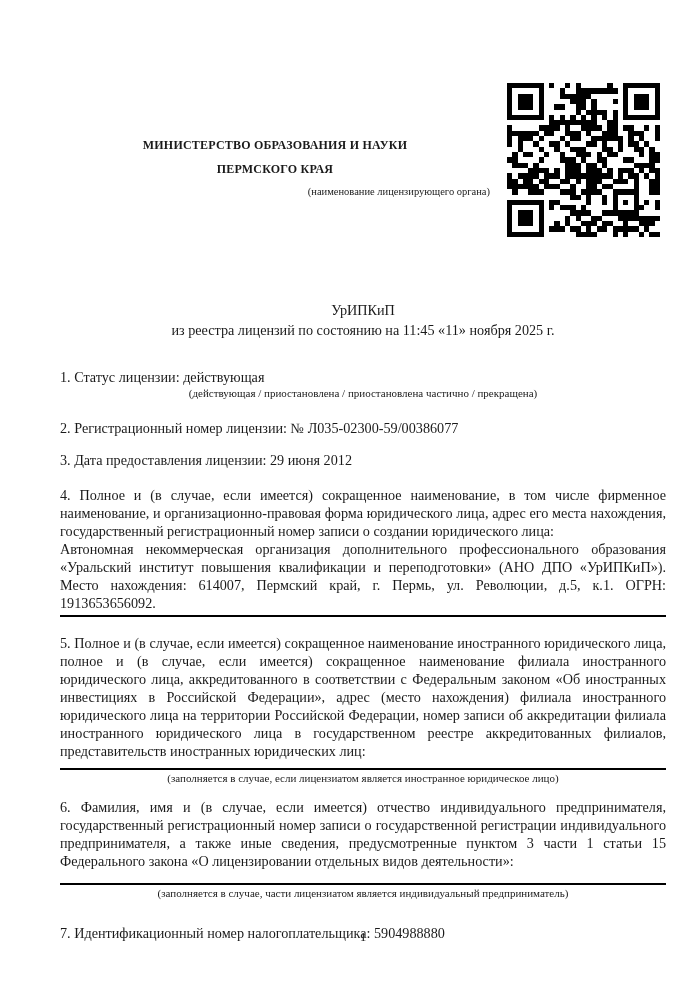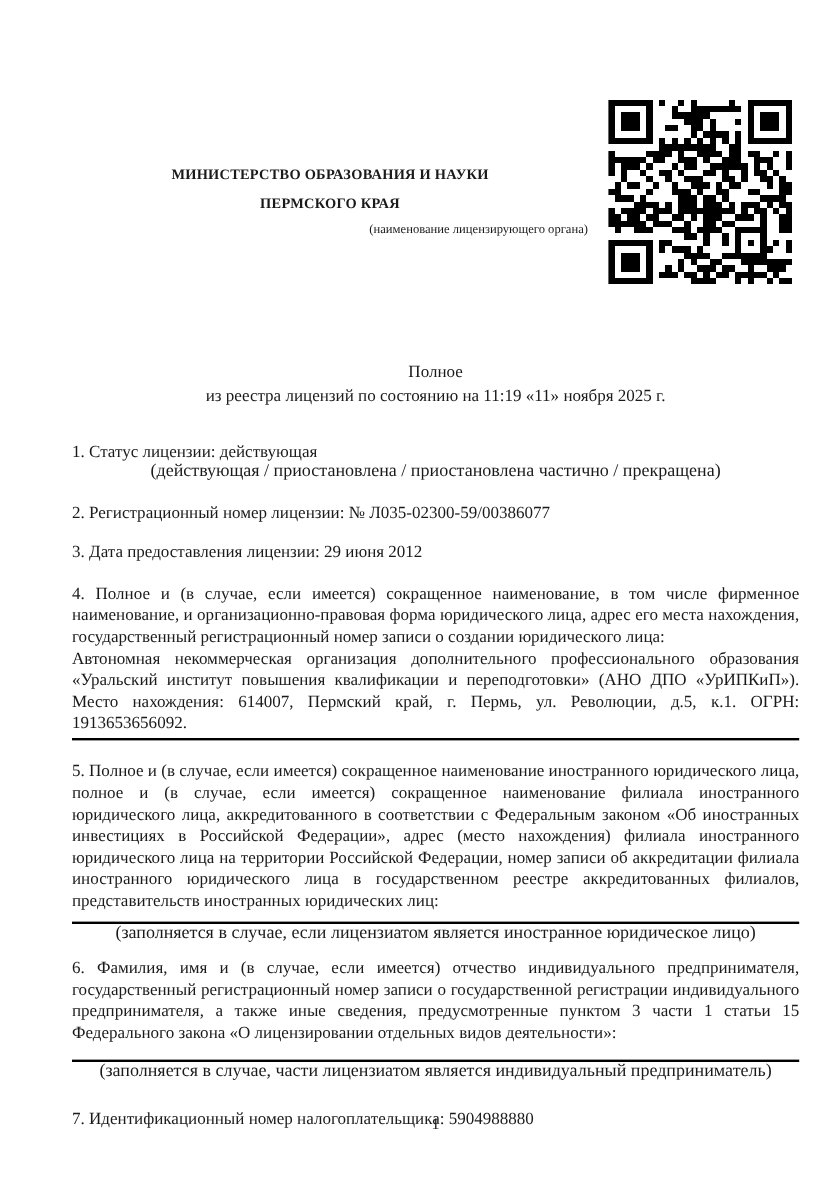--- a/index.html
+++ b/index.html
@@ -52,21 +52,21 @@
     position: absolute;
     left: 60px;
     top: 368px;
     width: 606px;
     font-size: 14.2px;
     line-height: 18px;
   }
   .para { text-align: justify; }
   .field-caption {
     text-align: center;
-    font-size: 15px;
+    font-size: 11px;
     line-height: 14px;
   }
   .rule { border-top: 2px solid #000; height: 0; }
   .mt-item2 { margin-top: 19px; }
   .mt-item3 { margin-top: 14px; }
   .mt-item4 { margin-top: 17px; }
   .mt-rule4 { margin-top: 3px; }
   .mt-cap   { margin-top: 1px; }
   .mt-item5 { margin-top: 17px; }
   .mt-rule5 { margin-top: 8px; }
@@ -538,22 +538,22 @@
         <rect x="16" y="28" width="1" height="1" fill="#000"></rect>
         <rect x="20" y="28" width="1" height="1" fill="#000"></rect>
         <rect x="22" y="28" width="1" height="1" fill="#000"></rect>
         <rect x="25" y="28" width="1" height="1" fill="#000"></rect>
         <rect x="27" y="28" width="1" height="1" fill="#000"></rect>
         <rect x="28" y="28" width="1" height="1" fill="#000"></rect>
       </svg>
     </div>
 
   <div class="title-block">
-    <div>Полное</div>
-    <div>из реестра лицензий по состоянию на 11:19 «11» ноября 2025 г.</div>
+    <div>УрИПКиП</div>
+    <div>из реестра лицензий по состоянию на 11:45 «11» ноября 2025 г.</div>
   </div>
 
   <div class="doc-body">
 
     <div class="para">1. Статус лицензии: действующая</div>
     <div class="field-caption">(действующая / приостановлена / приостановлена частично / прекращена)</div>
 
     <div class="para mt-item2">2. Регистрационный номер лицензии: № Л035-02300-59/00386077</div>
 
     <div class="para mt-item3">3. Дата предоставления лицензии: 29 июня 2012</div>

